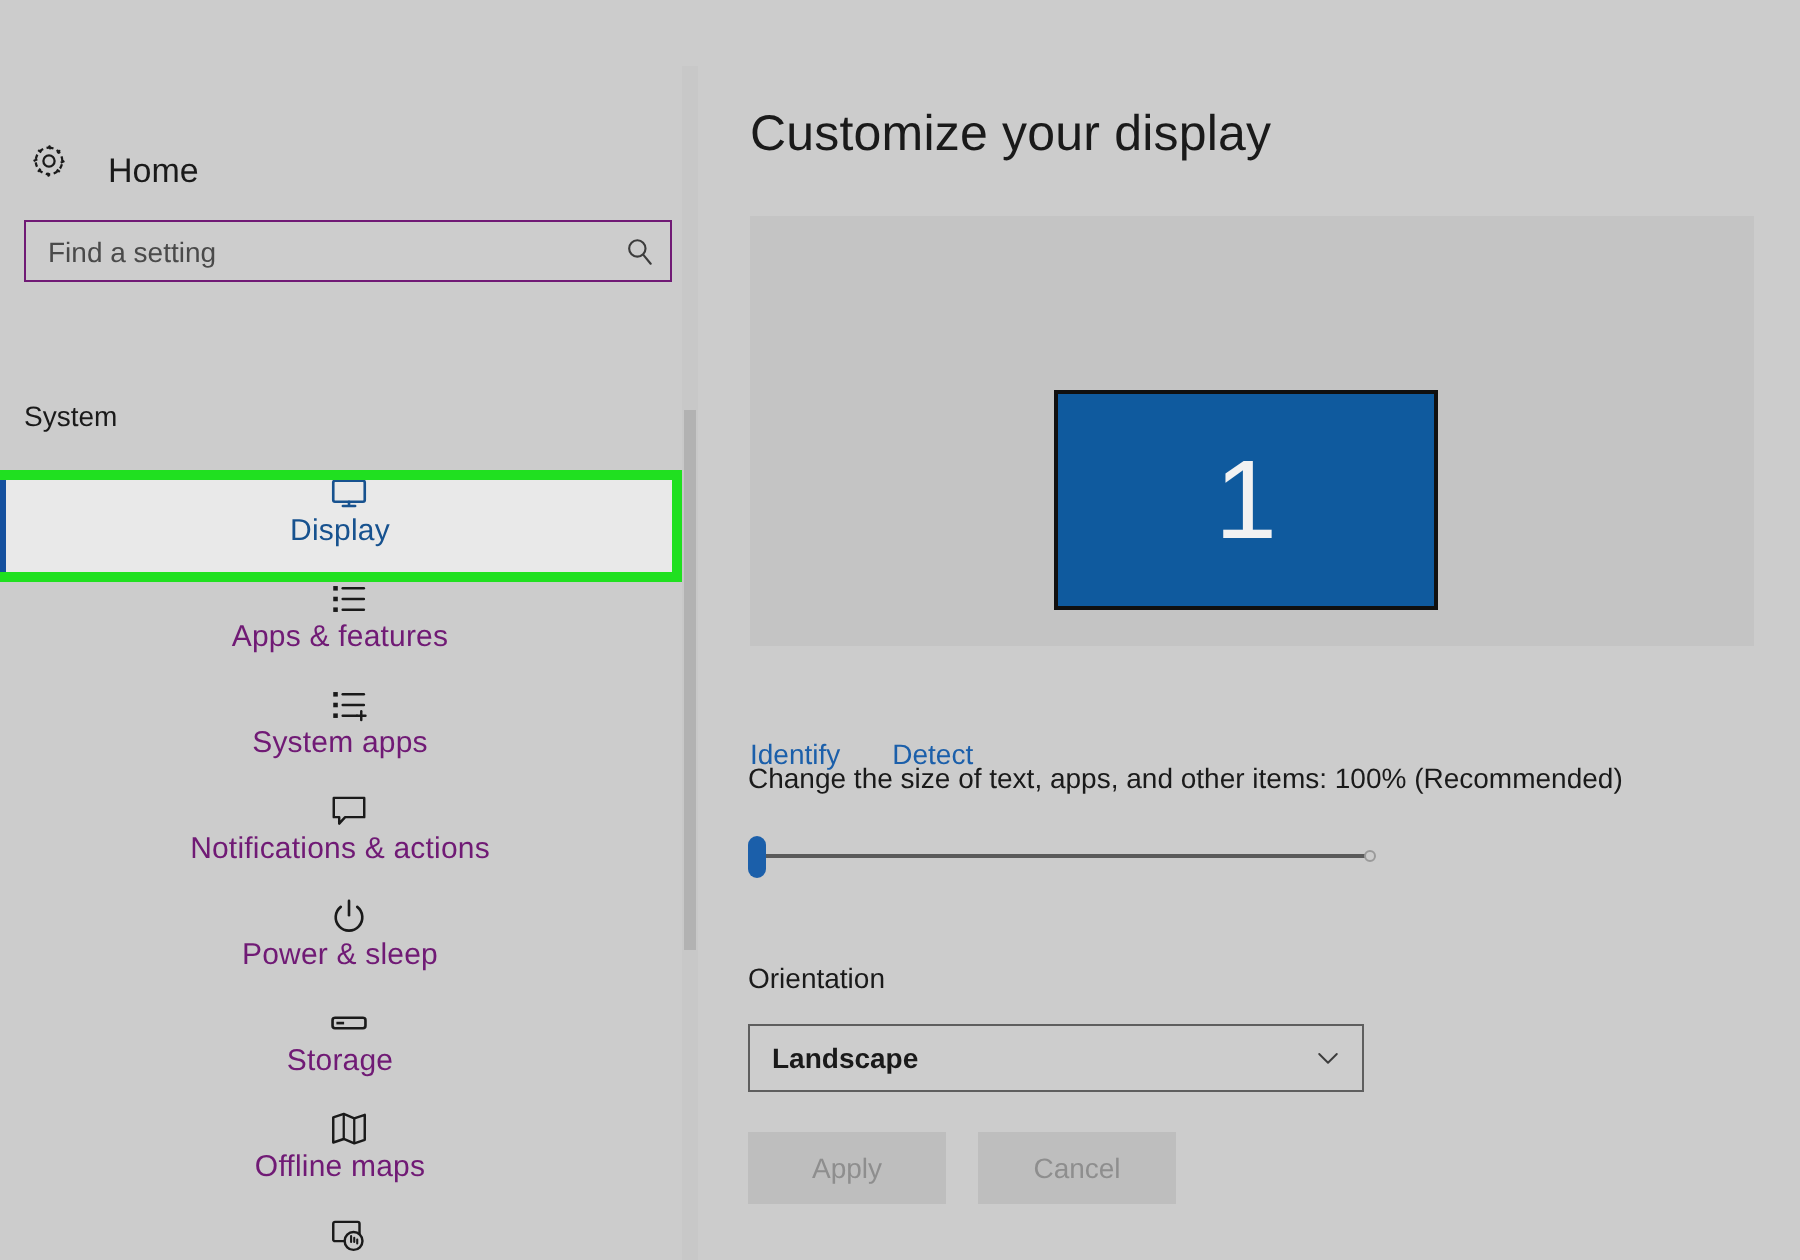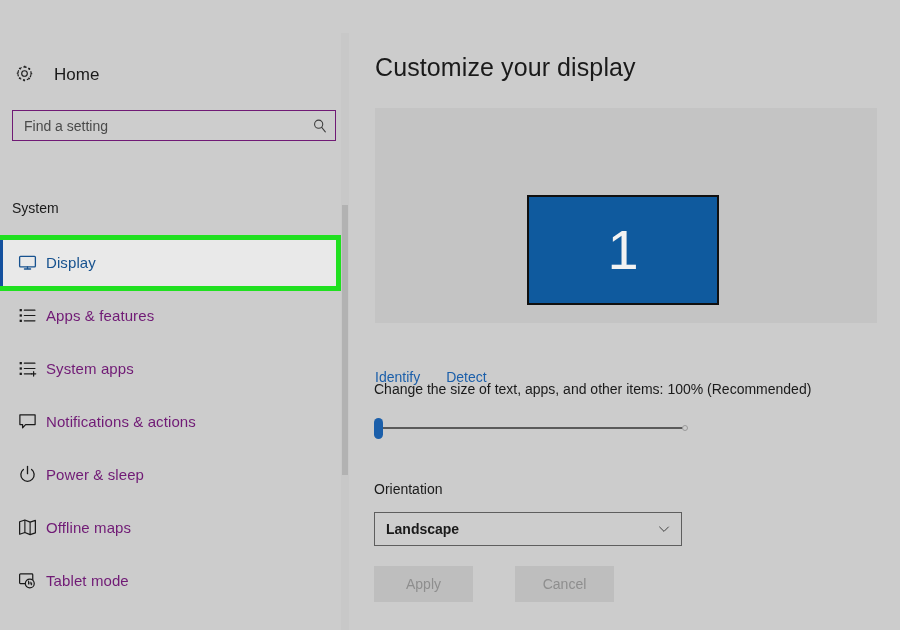--- a/index.html
+++ b/index.html
@@ -63,21 +63,21 @@
     left: 0; top: 33px;
     width: 352px; height: 597px;
     background: #cccccc;
     overflow: hidden;
   }
 
   .home-row {
     position: absolute;
     left: 0; top: 21px;
     width: 340px; height: 42px;
-    display: flex; align-items: center;
+    display: flex; align-items: flex-end;
     padding-left: 14px;
     cursor: pointer;
   }
   .home-label {
     font-size: 17px;
     color: #1a1a1a;
     margin-left: 19px;
   }
 
   .search-box {
@@ -114,20 +114,21 @@
     width: 352px;
   }
 
   .nav-item {
     position: relative;
     width: 340px;
     height: 53px;
     display: flex;
     align-items: center;
     cursor: pointer;
+    flex-direction: column;
   }
   .nav-icon {
     width: 46px;
     min-width: 46px;
     display: flex;
     align-items: center;
     justify-content: center;
     padding-left: 8px;
   }
   .nav-label {
@@ -292,21 +293,21 @@
   }
   .dropdown-arrow {
     width: 34px;
     display: flex; align-items: center; justify-content: center;
   }
 
   .btn-row {
     position: absolute;
     left: 22px; top: 533px;
     display: flex;
-    gap: 42px;
+    gap: 16px;
   }
   .btn {
     width: 99px; height: 36px;
     background: #bebebe;
     border: none;
     font-family: "Liberation Sans", sans-serif;
     font-size: 14px;
     color: #8e8e8e;
     cursor: default;
   }
@@ -409,20 +410,29 @@
       <div class="nav-item">
         <span class="nav-icon">
           <svg width="21" height="21" viewBox="0 0 24 24">
             <path d="M7.3 6.2 A7.6 7.6 0 1 0 16.7 6.2" fill="none" stroke="#1a1a1a" stroke-width="1.5" stroke-linecap="round"></path>
             <path d="M12 2.8 L12 11" stroke="#1a1a1a" stroke-width="1.5" stroke-linecap="round"></path>
           </svg>
         </span>
         <span class="nav-label">Power &amp; sleep</span>
       </div>
 
+      <div class="nav-item">
+        <span class="nav-icon">
+          <svg width="21" height="21" viewBox="0 0 24 24">
+            <rect x="2.6" y="9" width="18.8" height="6" rx="1.4" fill="none" stroke="#1a1a1a" stroke-width="1.5"></rect>
+            <rect x="4.8" y="11.3" width="4.4" height="1.5" fill="#1a1a1a"></rect>
+          </svg>
+        </span>
+        <span class="nav-label">Storage</span>
+      </div>
 
       <div class="nav-item">
         <span class="nav-icon">
           <svg width="21" height="21" viewBox="0 0 24 24">
             <path d="M3 5.4 L9 3.4 L15 5.9 L21 3.9 L21 18.2 L15 20.2 L9 17.7 L3 19.7 Z" fill="none" stroke="#1a1a1a" stroke-width="1.4" stroke-linejoin="round"></path>
             <path d="M9 3.4 L9 17.7 M15 5.9 L15 20.2" stroke="#1a1a1a" stroke-width="1.3"></path>
           </svg>
         </span>
         <span class="nav-label">Offline maps</span>
       </div>

